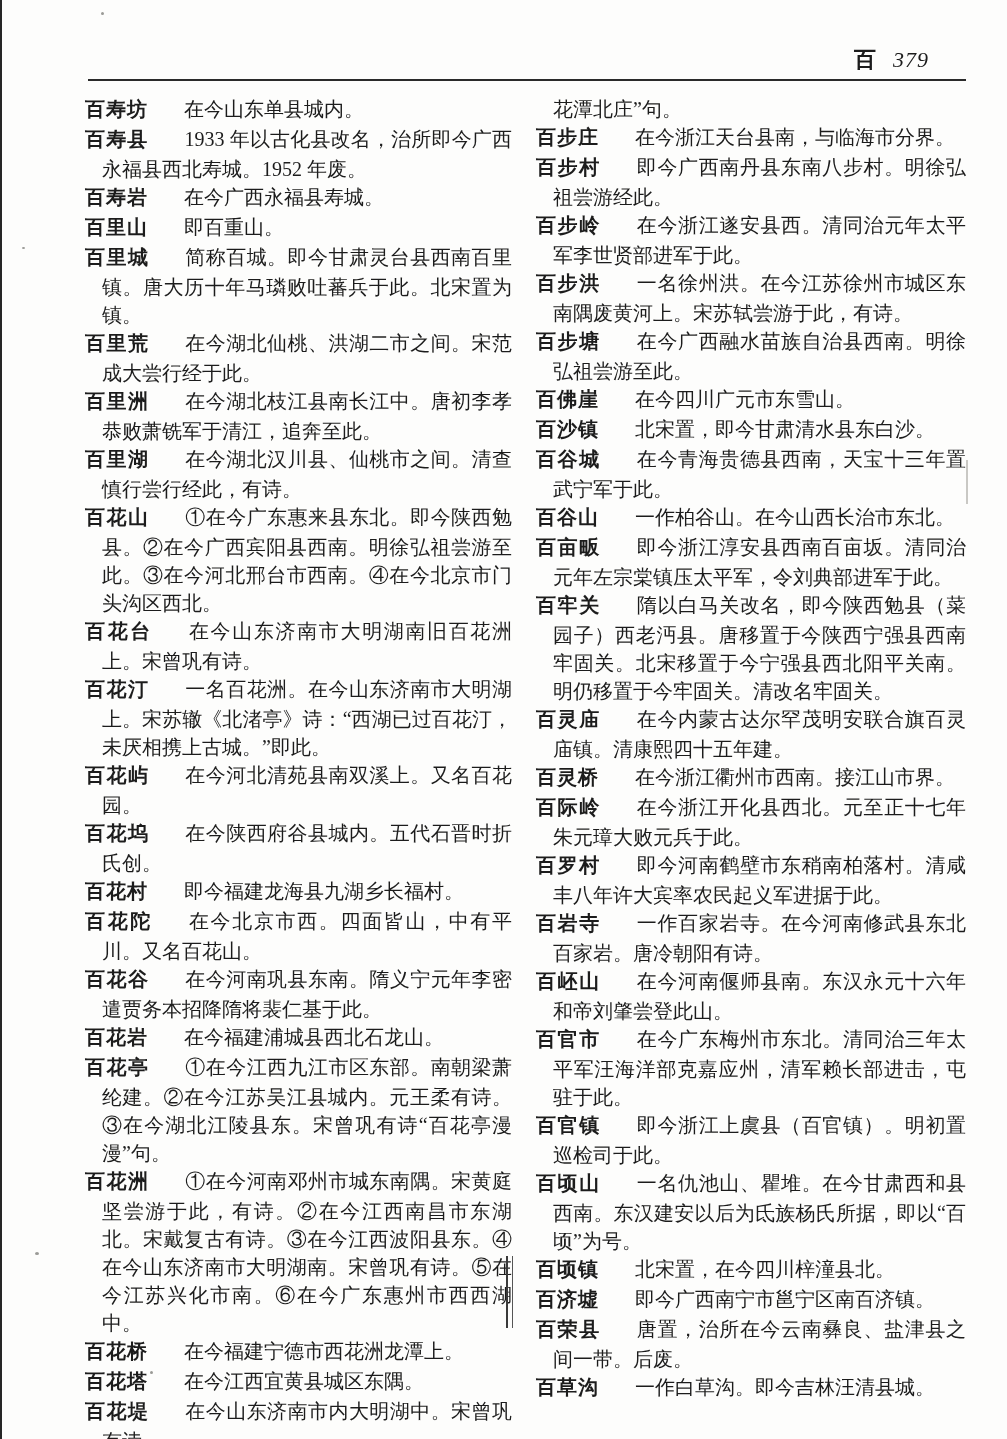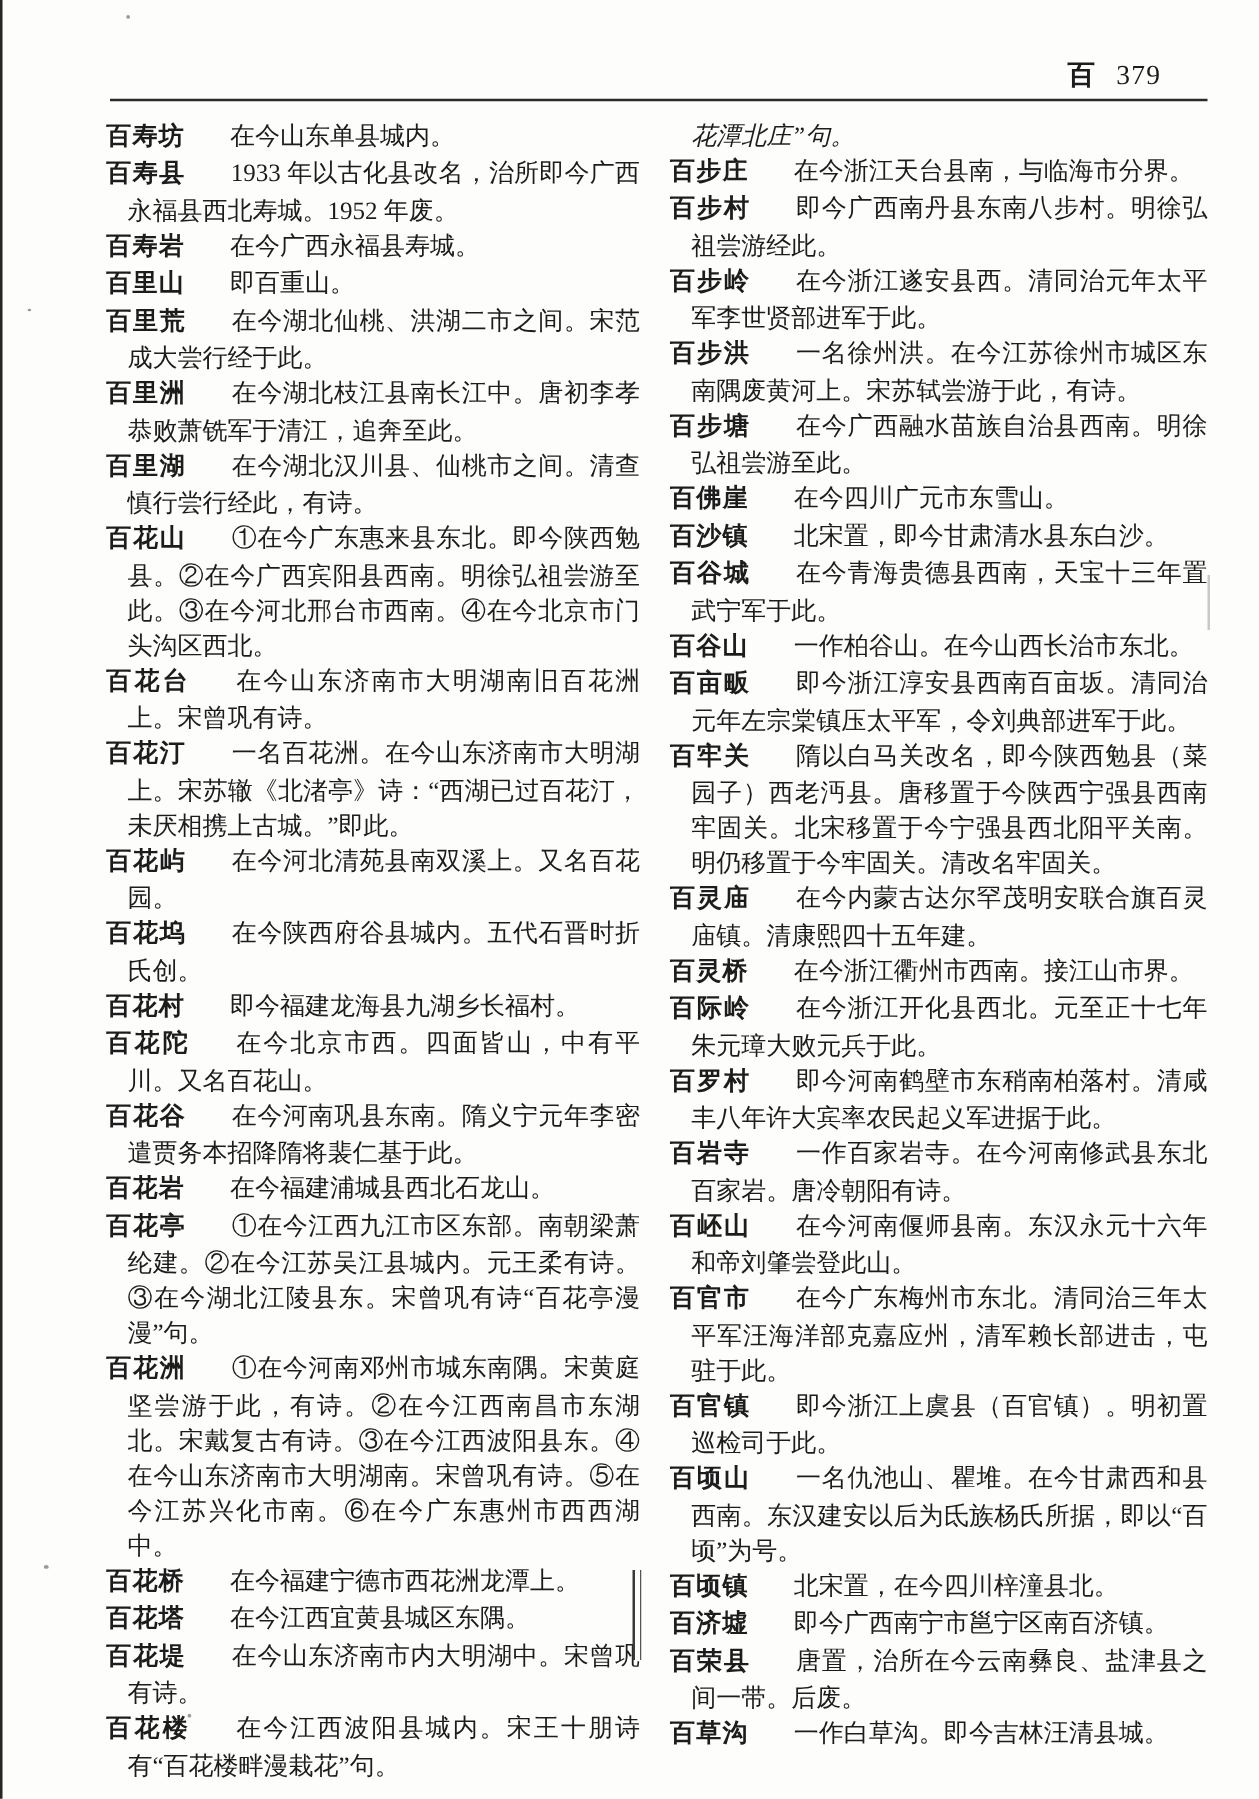--- a/index.html
+++ b/index.html
@@ -16,34 +16,34 @@
     position: absolute; left: 0; top: 0; width: 2px; height: 1439px;
     background: #262626;
   }
   .page-header {
     position: absolute; top: 48px; right: 78px;
     font-size: 22px; line-height: 24px;
     letter-spacing: 1px;
     white-space: nowrap;
   }
   .page-header .sec { font-weight: bold; margin-right: 16px; font-family: "Liberation Serif", serif; }
-  .page-header .num { font-family: "Liberation Serif", serif; }
+  .page-header .num { font-family: "Liberation Serif", serif; font-style: italic; }
   .header-rule {
     position: absolute; top: 79px; left: 88px; width: 878px; height: 2px;
     background: #2a2a2a;
   }
   .col { position: absolute; top: 95px; }
   .col-left  { left: 85px;  width: 427px; }
   .col-right { left: 536px; width: 430px; }
   .entry {
     margin: 0; padding-left: 17px; text-indent: -17px;
     font-size: 20px; line-height: 28px;
     text-align: justify; text-justify: inter-ideograph;
   }
-  .entry.cont { text-indent: 0; font-style: italic; }
+  .entry.cont { text-indent: 0; }
   .entry .hw {
     font-weight: bold;
     font-family: Liberation Mono, monospace;
     letter-spacing: 1px;
     margin-right: 36px;
   }
   .entry .def { }
   .artifact-bar {
     position: absolute; left: 506px; top: 1256px; width: 4px; height: 72px;
     border-left: 2px solid #3a3a3a; border-right: 1px solid #555;
@@ -67,20 +67,21 @@
     <span class="sec">百</span><span class="num">379</span>
   </div>
 
   <div class="header-rule"></div>
 
   <div class="col col-left" id="col-left">
       <p class="entry"><span class="hw">百寿坊</span><span class="def">在今山东单县城内。</span></p>
       <p class="entry"><span class="hw">百寿县</span><span class="def">1933 年以古化县改名，治所即今广西永福县西北寿城。1952 年废。</span></p>
       <p class="entry"><span class="hw">百寿岩</span><span class="def">在今广西永福县寿城。</span></p>
       <p class="entry"><span class="hw">百里山</span><span class="def">即百重山。</span></p>
+      <p class="entry"><span class="hw">百里城</span><span class="def">简称百城。即今甘肃灵台县西南百里镇。唐大历十年马璘败吐蕃兵于此。北宋置为镇。</span></p>
       <p class="entry"><span class="hw">百里荒</span><span class="def">在今湖北仙桃、洪湖二市之间。宋范成大尝行经于此。</span></p>
       <p class="entry"><span class="hw">百里洲</span><span class="def">在今湖北枝江县南长江中。唐初李孝恭败萧铣军于清江，追奔至此。</span></p>
       <p class="entry"><span class="hw">百里湖</span><span class="def">在今湖北汉川县、仙桃市之间。清查慎行尝行经此，有诗。</span></p>
       <p class="entry"><span class="hw">百花山</span><span class="def">①在今广东惠来县东北。即今陕西勉县。②在今广西宾阳县西南。明徐弘祖尝游至此。③在今河北邢台市西南。④在今北京市门头沟区西北。</span></p>
       <p class="entry"><span class="hw">百花台</span><span class="def">在今山东济南市大明湖南旧百花洲上。宋曾巩有诗。</span></p>
       <p class="entry"><span class="hw">百花汀</span><span class="def">一名百花洲。在今山东济南市大明湖上。宋苏辙《北渚亭》诗：“西湖已过百花汀，未厌相携上古城。”即此。</span></p>
       <p class="entry"><span class="hw">百花屿</span><span class="def">在今河北清苑县南双溪上。又名百花园。</span></p>
       <p class="entry"><span class="hw">百花坞</span><span class="def">在今陕西府谷县城内。五代石晋时折氏创。</span></p>
       <p class="entry"><span class="hw">百花村</span><span class="def">即今福建龙海县九湖乡长福村。</span></p>
       <p class="entry"><span class="hw">百花陀</span><span class="def">在今北京市西。四面皆山，中有平川。又名百花山。</span></p>

